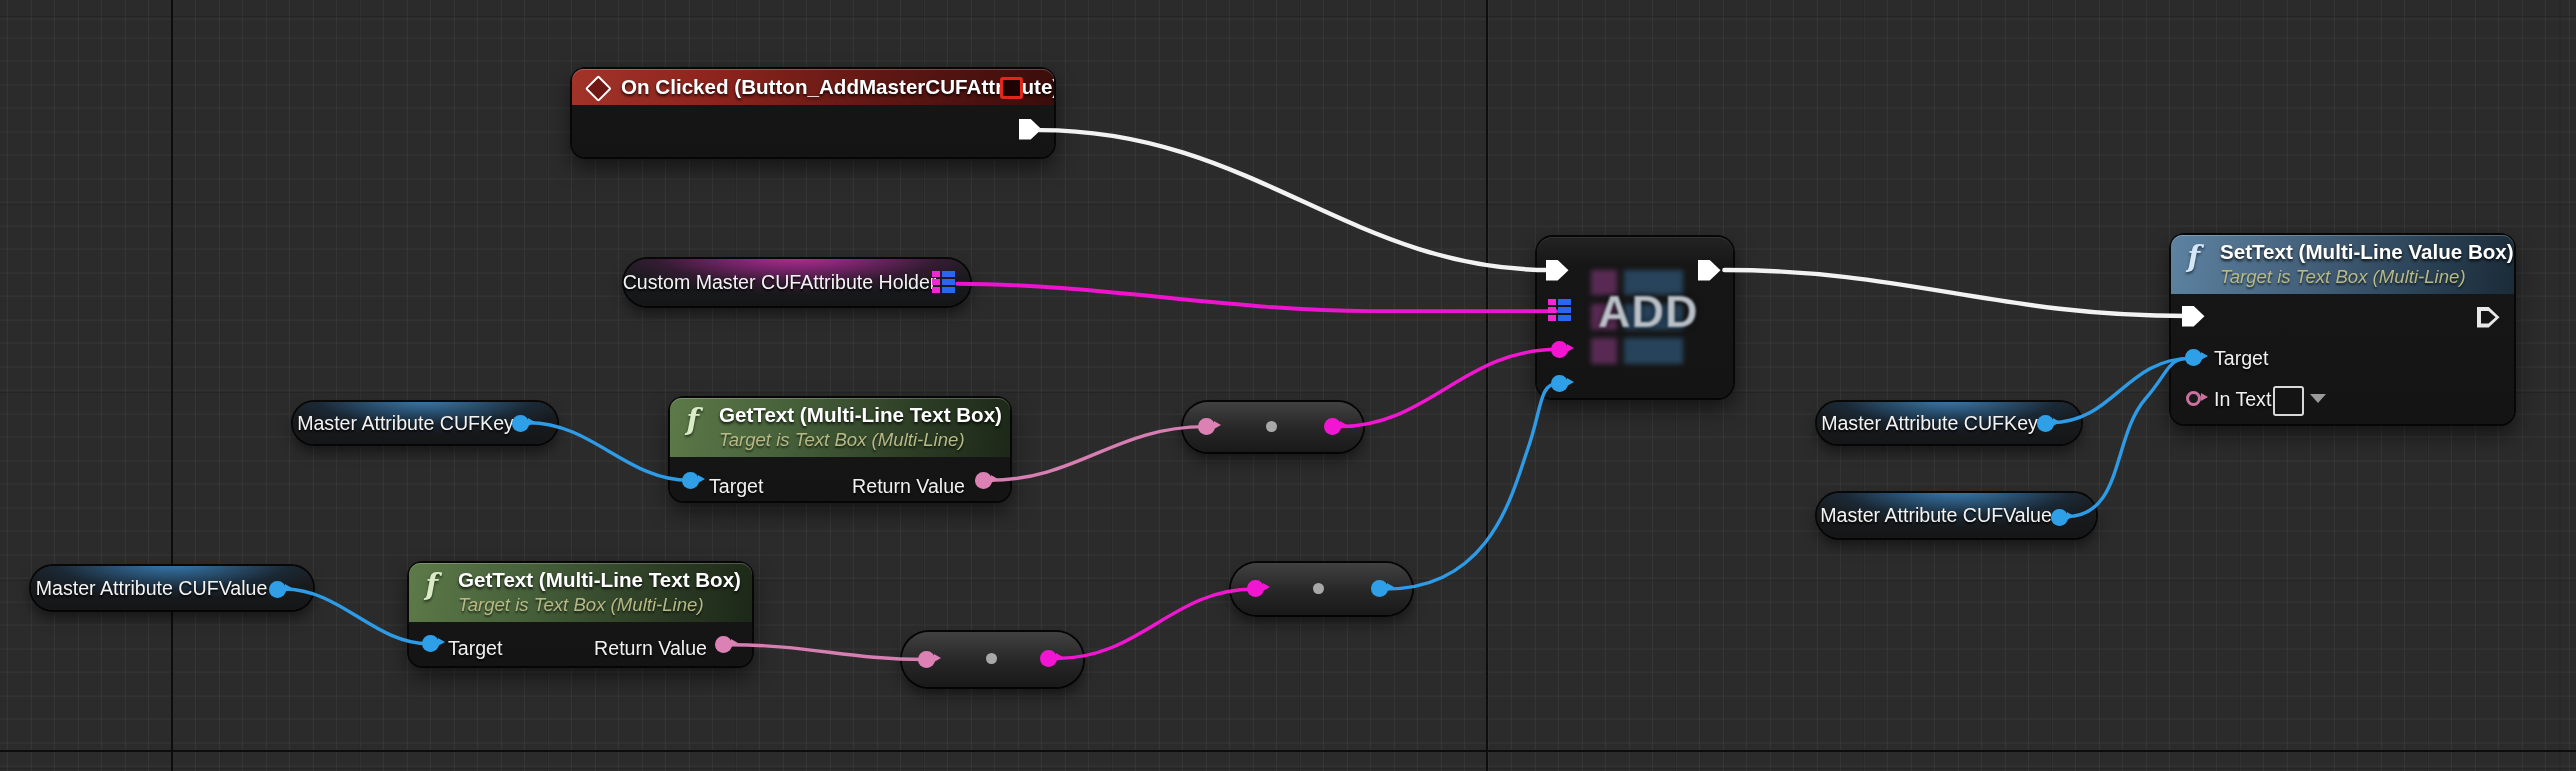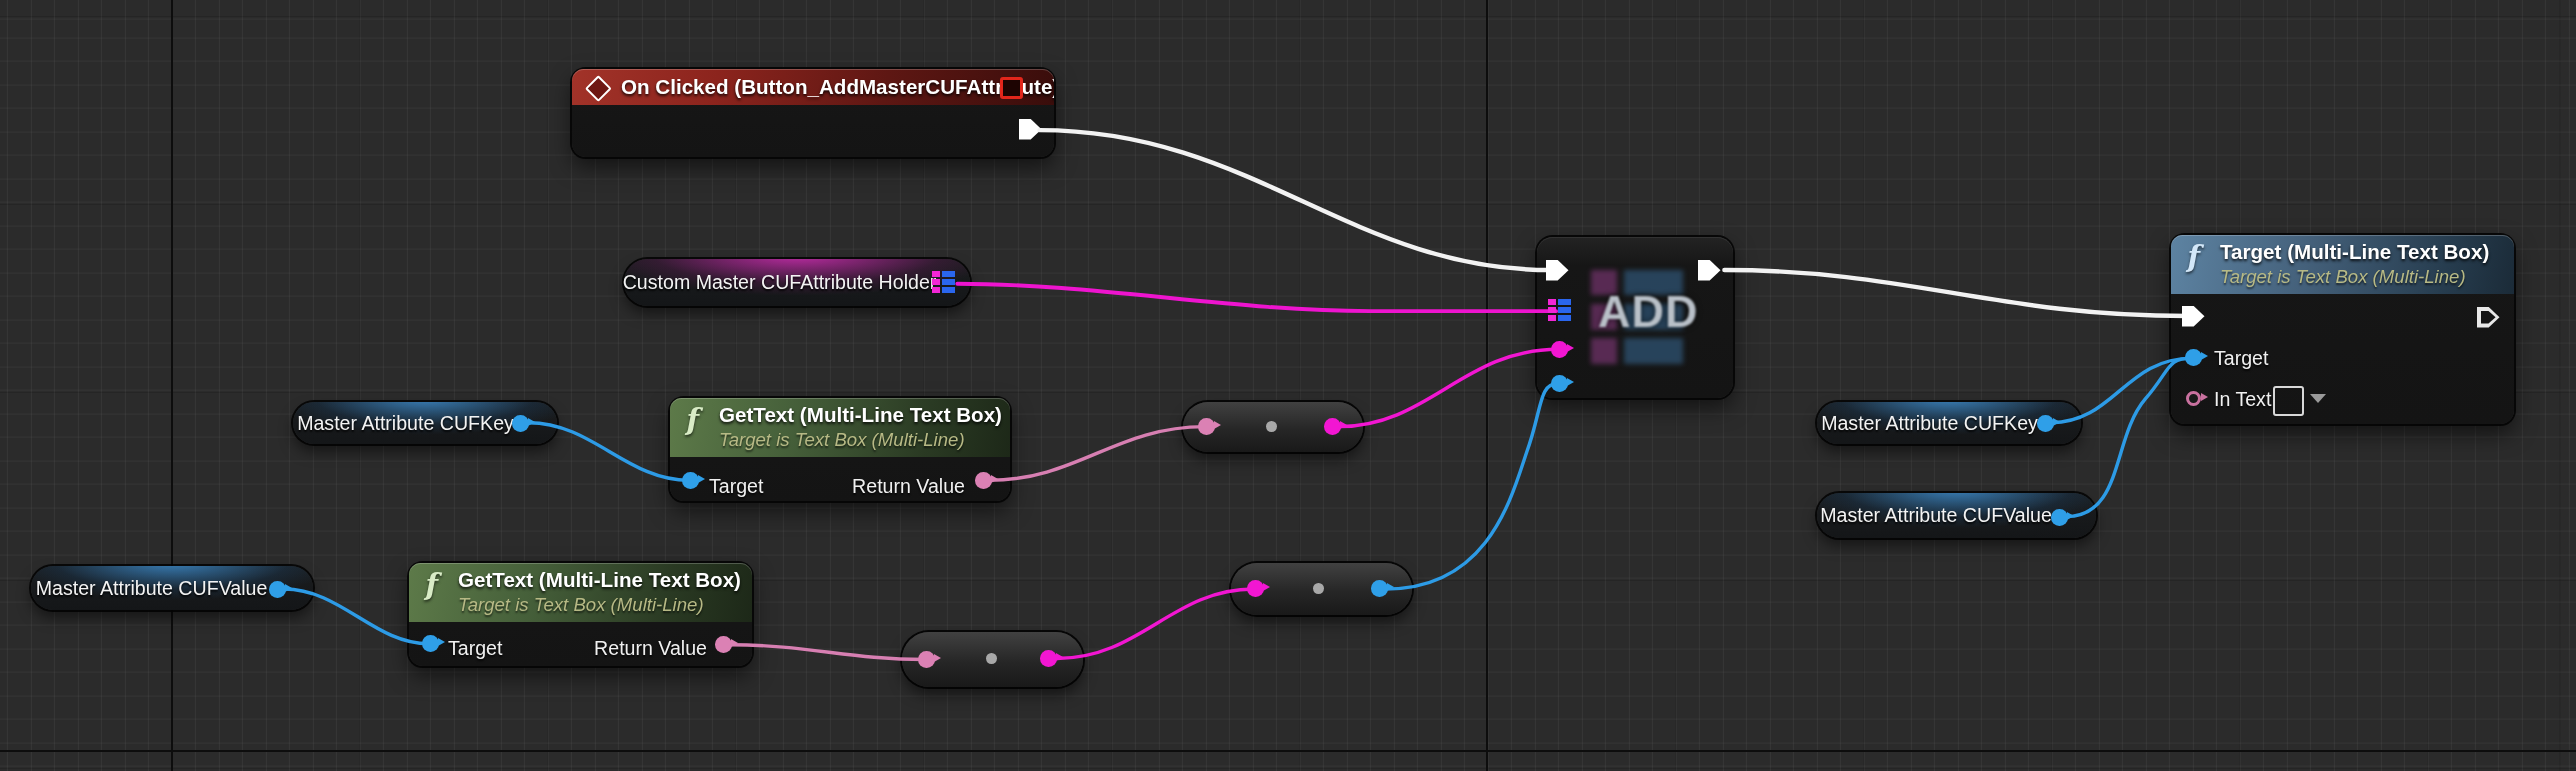--- a/index.html
+++ b/index.html
@@ -196,21 +196,21 @@
     <i class="mc-v"></i>
   <i class="mc-k"></i>
     <i class="mc-v"></i>
 </span>
 <span class="pin pin-mag" style="left:1551px;top:341px;"></span>
 <span class="pin pin-blue" style="left:1551px;top:375px;"></span>
 
 <div class="node" style="left:2171px;top:235px;width:343px;height:189px;">
   <div class="hdr hdr-blue" style="height:59px;">
     <span class="ficon" style="position:absolute;left:16.6px;top:7.8px;color:#d3e7f8;">f</span>
-    <span class="title" style="position:absolute;left:49px;top:4.9px;">Target (Multi-Line Text Box)</span>
+    <span class="title" style="position:absolute;left:49px;top:4.9px;">SetText (Multi-Line Value Box)</span>
     <span class="subtitle" style="position:absolute;left:49px;top:31px;">Target is Text Box (Multi-Line)</span>
   </div>
   <span class="pinlabel" style="left:43px;top:112px;">Target</span>
   <span class="pinlabel" style="left:43px;top:153px;">In Text</span>
 </div>
 <span class="exec" style="left:2182px;top:306px;"></span>
 <span class="exec exec-outline" style="left:2477px;top:307px;">
     <span class="exec-inner"></span>
   </span>
 <span class="pin pin-blue" style="left:2185px;top:349px;"></span>

